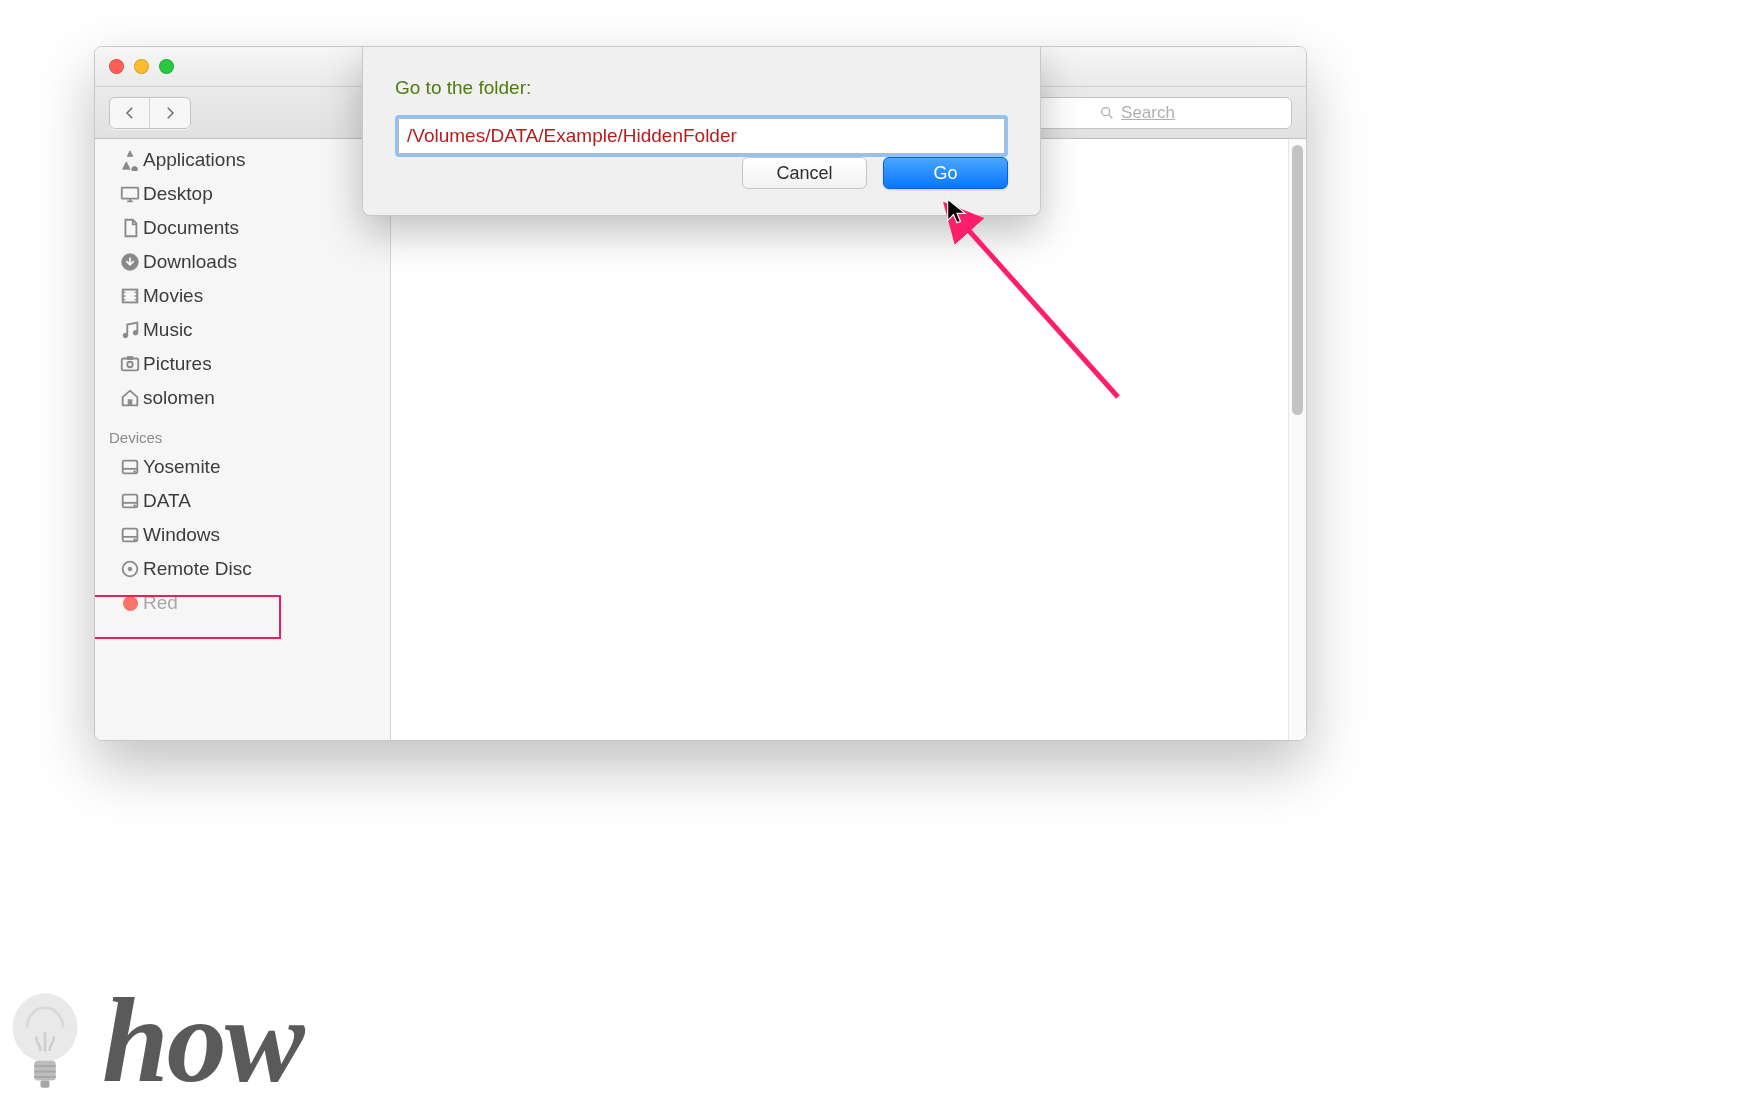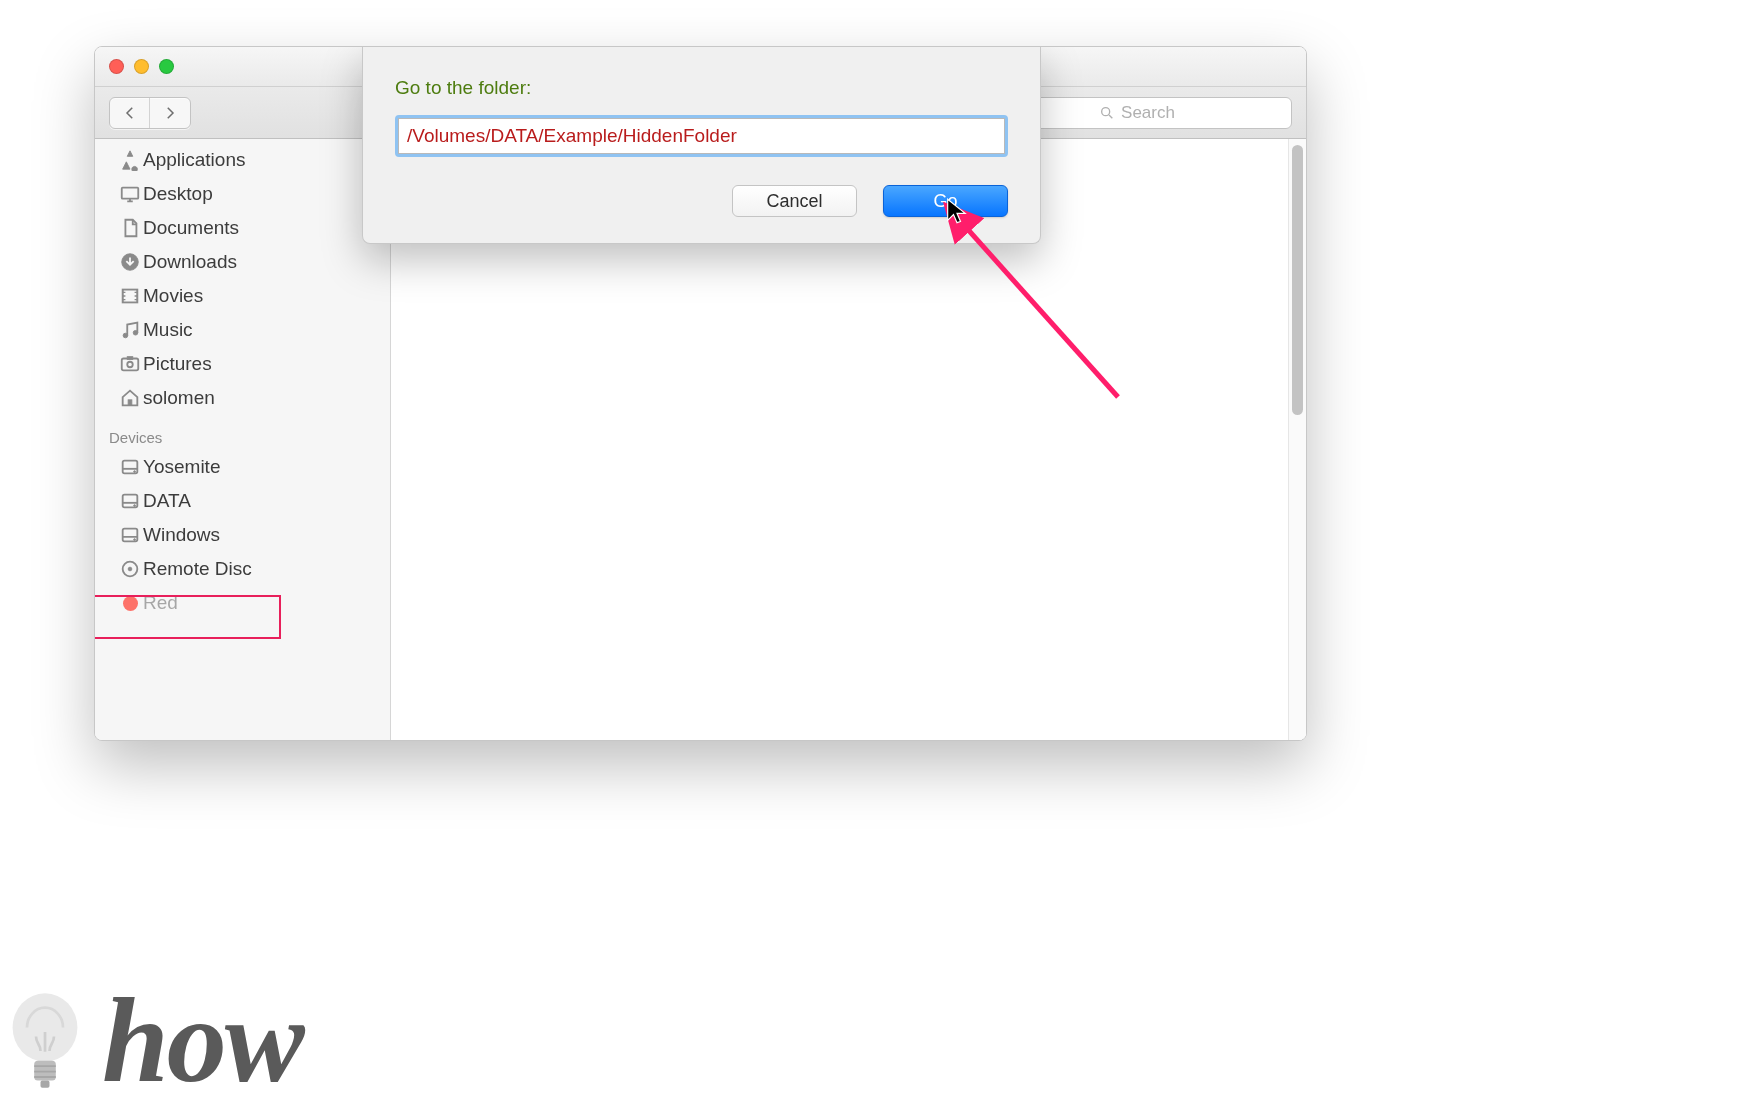--- a/index.html
+++ b/index.html
@@ -117,20 +117,21 @@
     height: 32px;
     border: 1px solid #c3c3c3;
     border-radius: 6px;
     background: #fff;
     display: flex;
     align-items: center;
     justify-content: center;
     gap: 6px;
     color: #b0b0b0;
     font-size: 17px;
+    text-decoration: underline;
   }
   .search-box svg { width: 16px; height: 16px; stroke:#b0b0b0; fill:none; stroke-width:2; }
 
   
   .content {
     flex: 1;
     display: flex;
     min-height: 0;
   }
   .sidebar {
@@ -221,22 +222,21 @@
     border: 1px solid #b9b9b9;
     font-size: 19px;
     padding: 2px 8px;
     outline: none;
     font-family: inherit;
     color:#b91c1c;
   }
   .sheet-buttons {
     display: flex;
     justify-content: flex-end;
-    gap: 26px;
-    margin-top: 28px;
+    gap: 16px;
   }
   .btn {
     min-width: 125px;
     height: 32px;
     border-radius: 6px;
     font-size: 18px;
     display: flex;
     align-items: center;
     justify-content: center;
     cursor: default;

